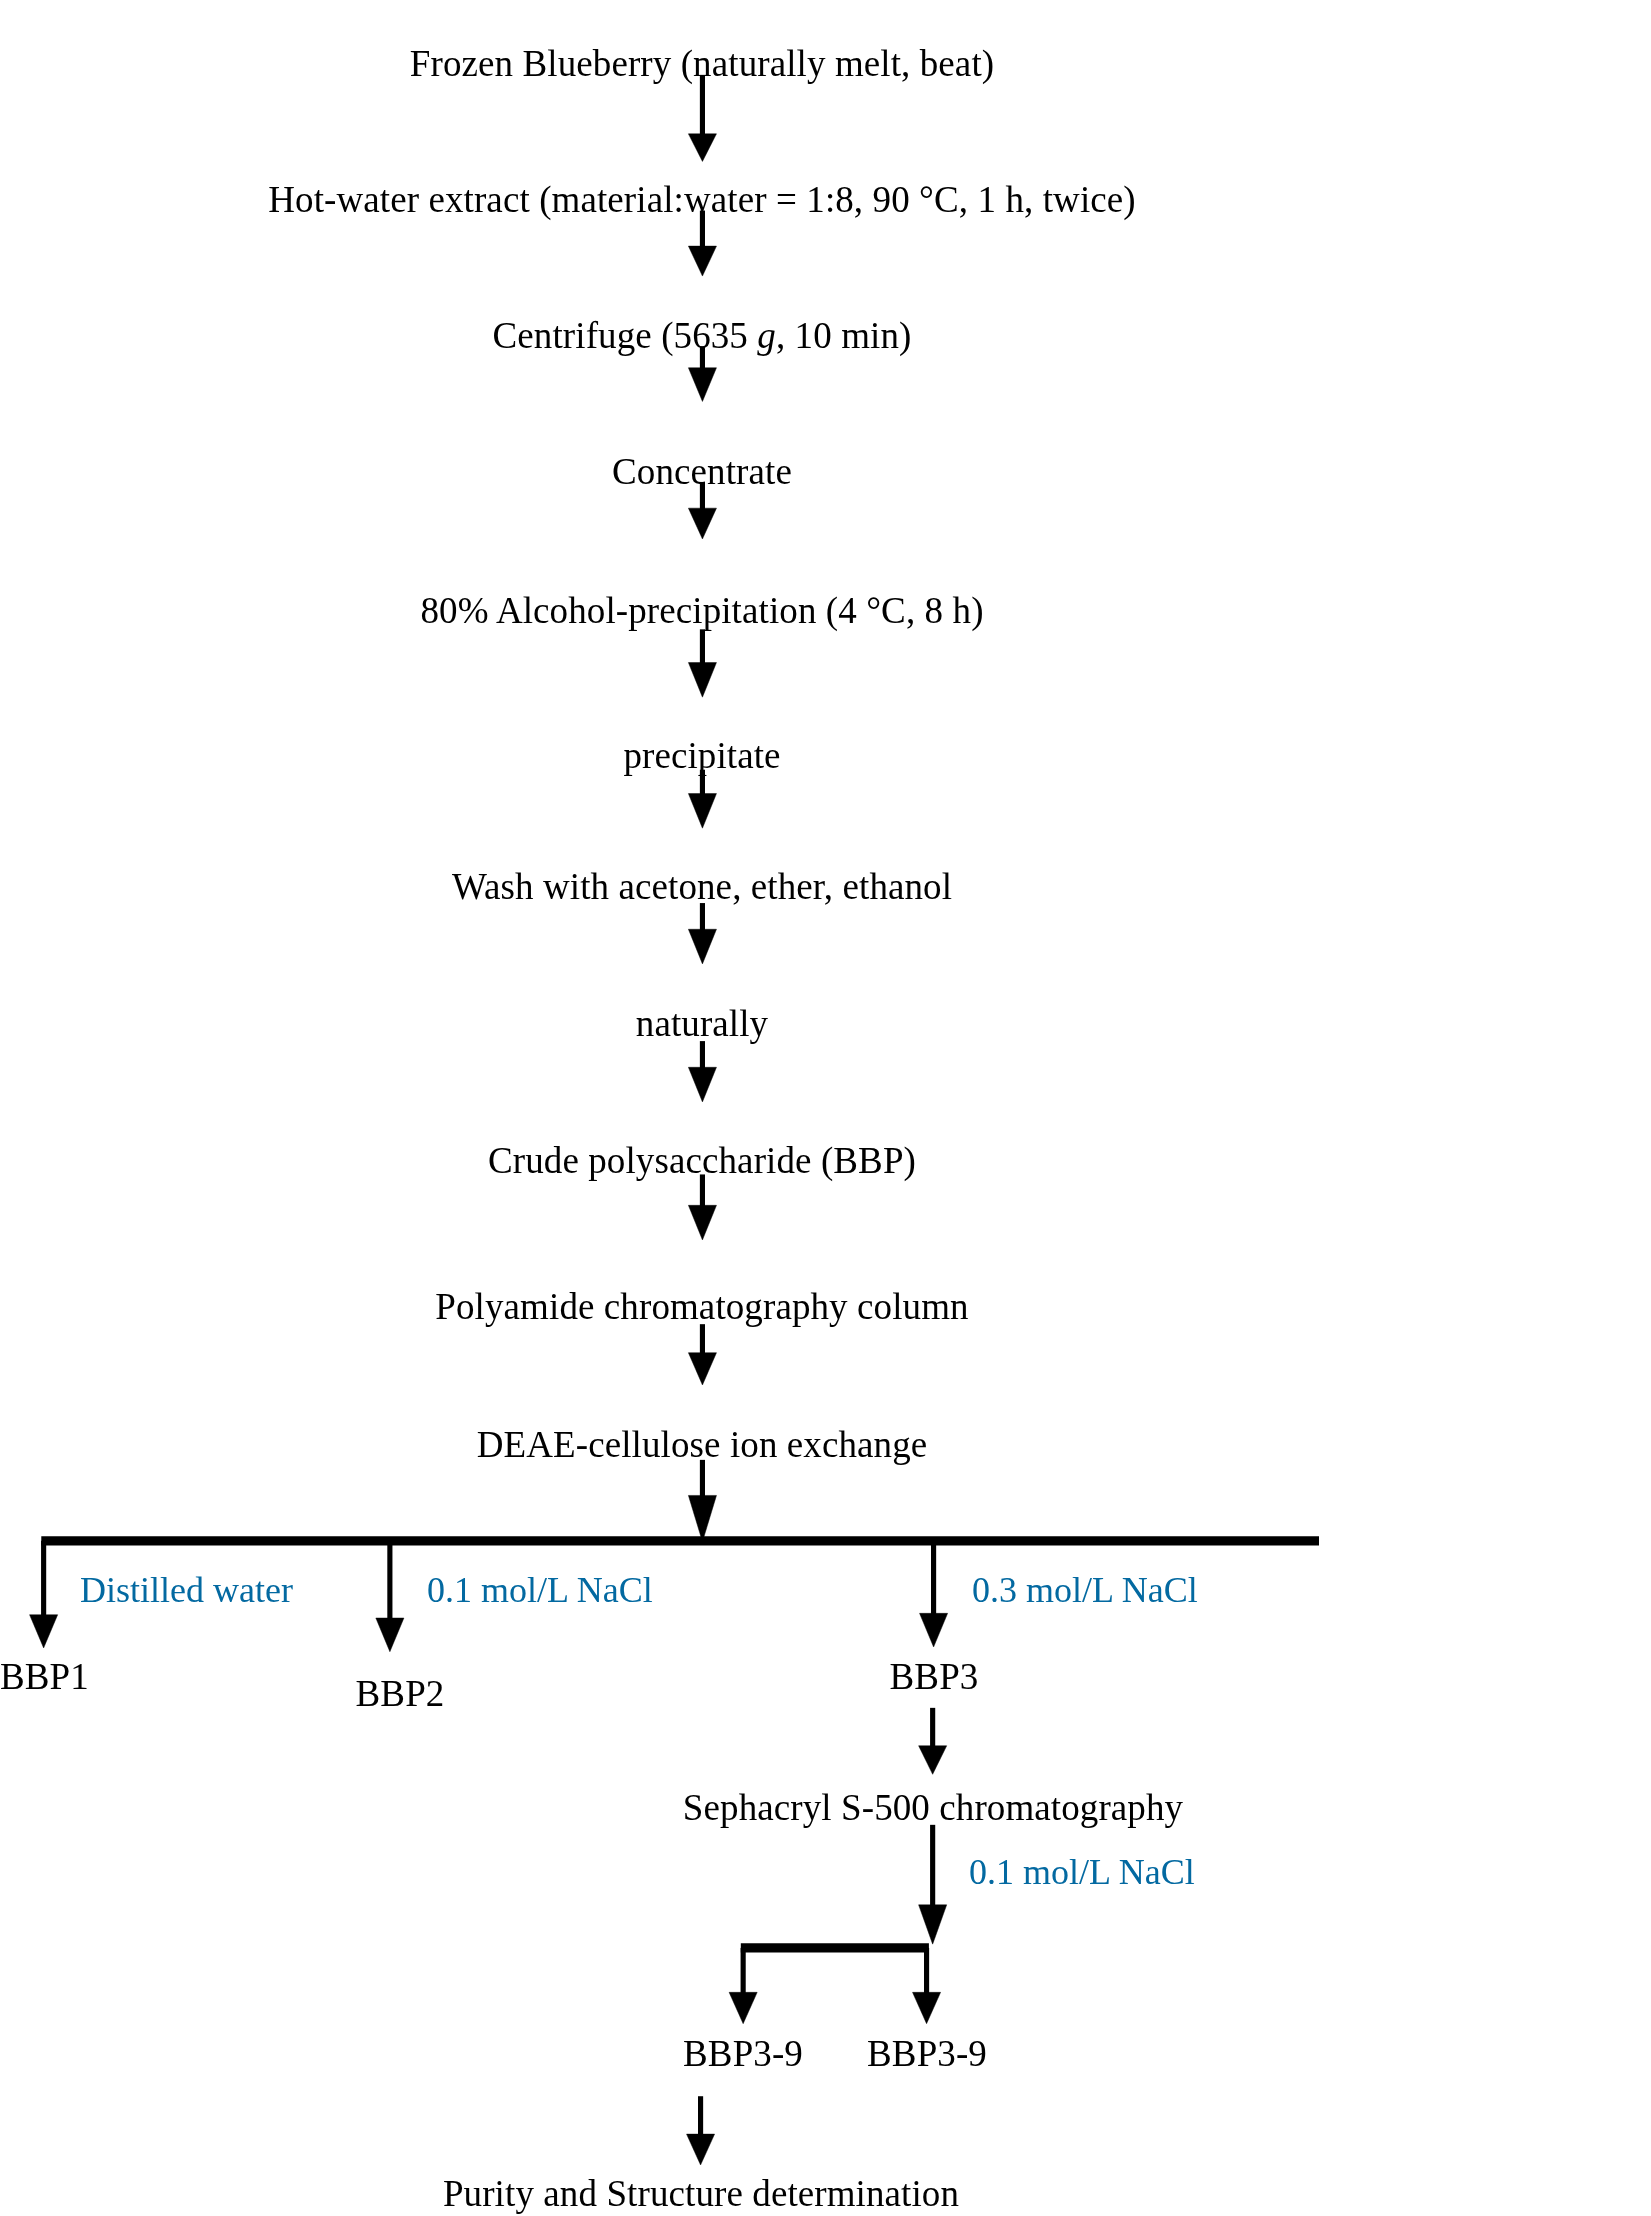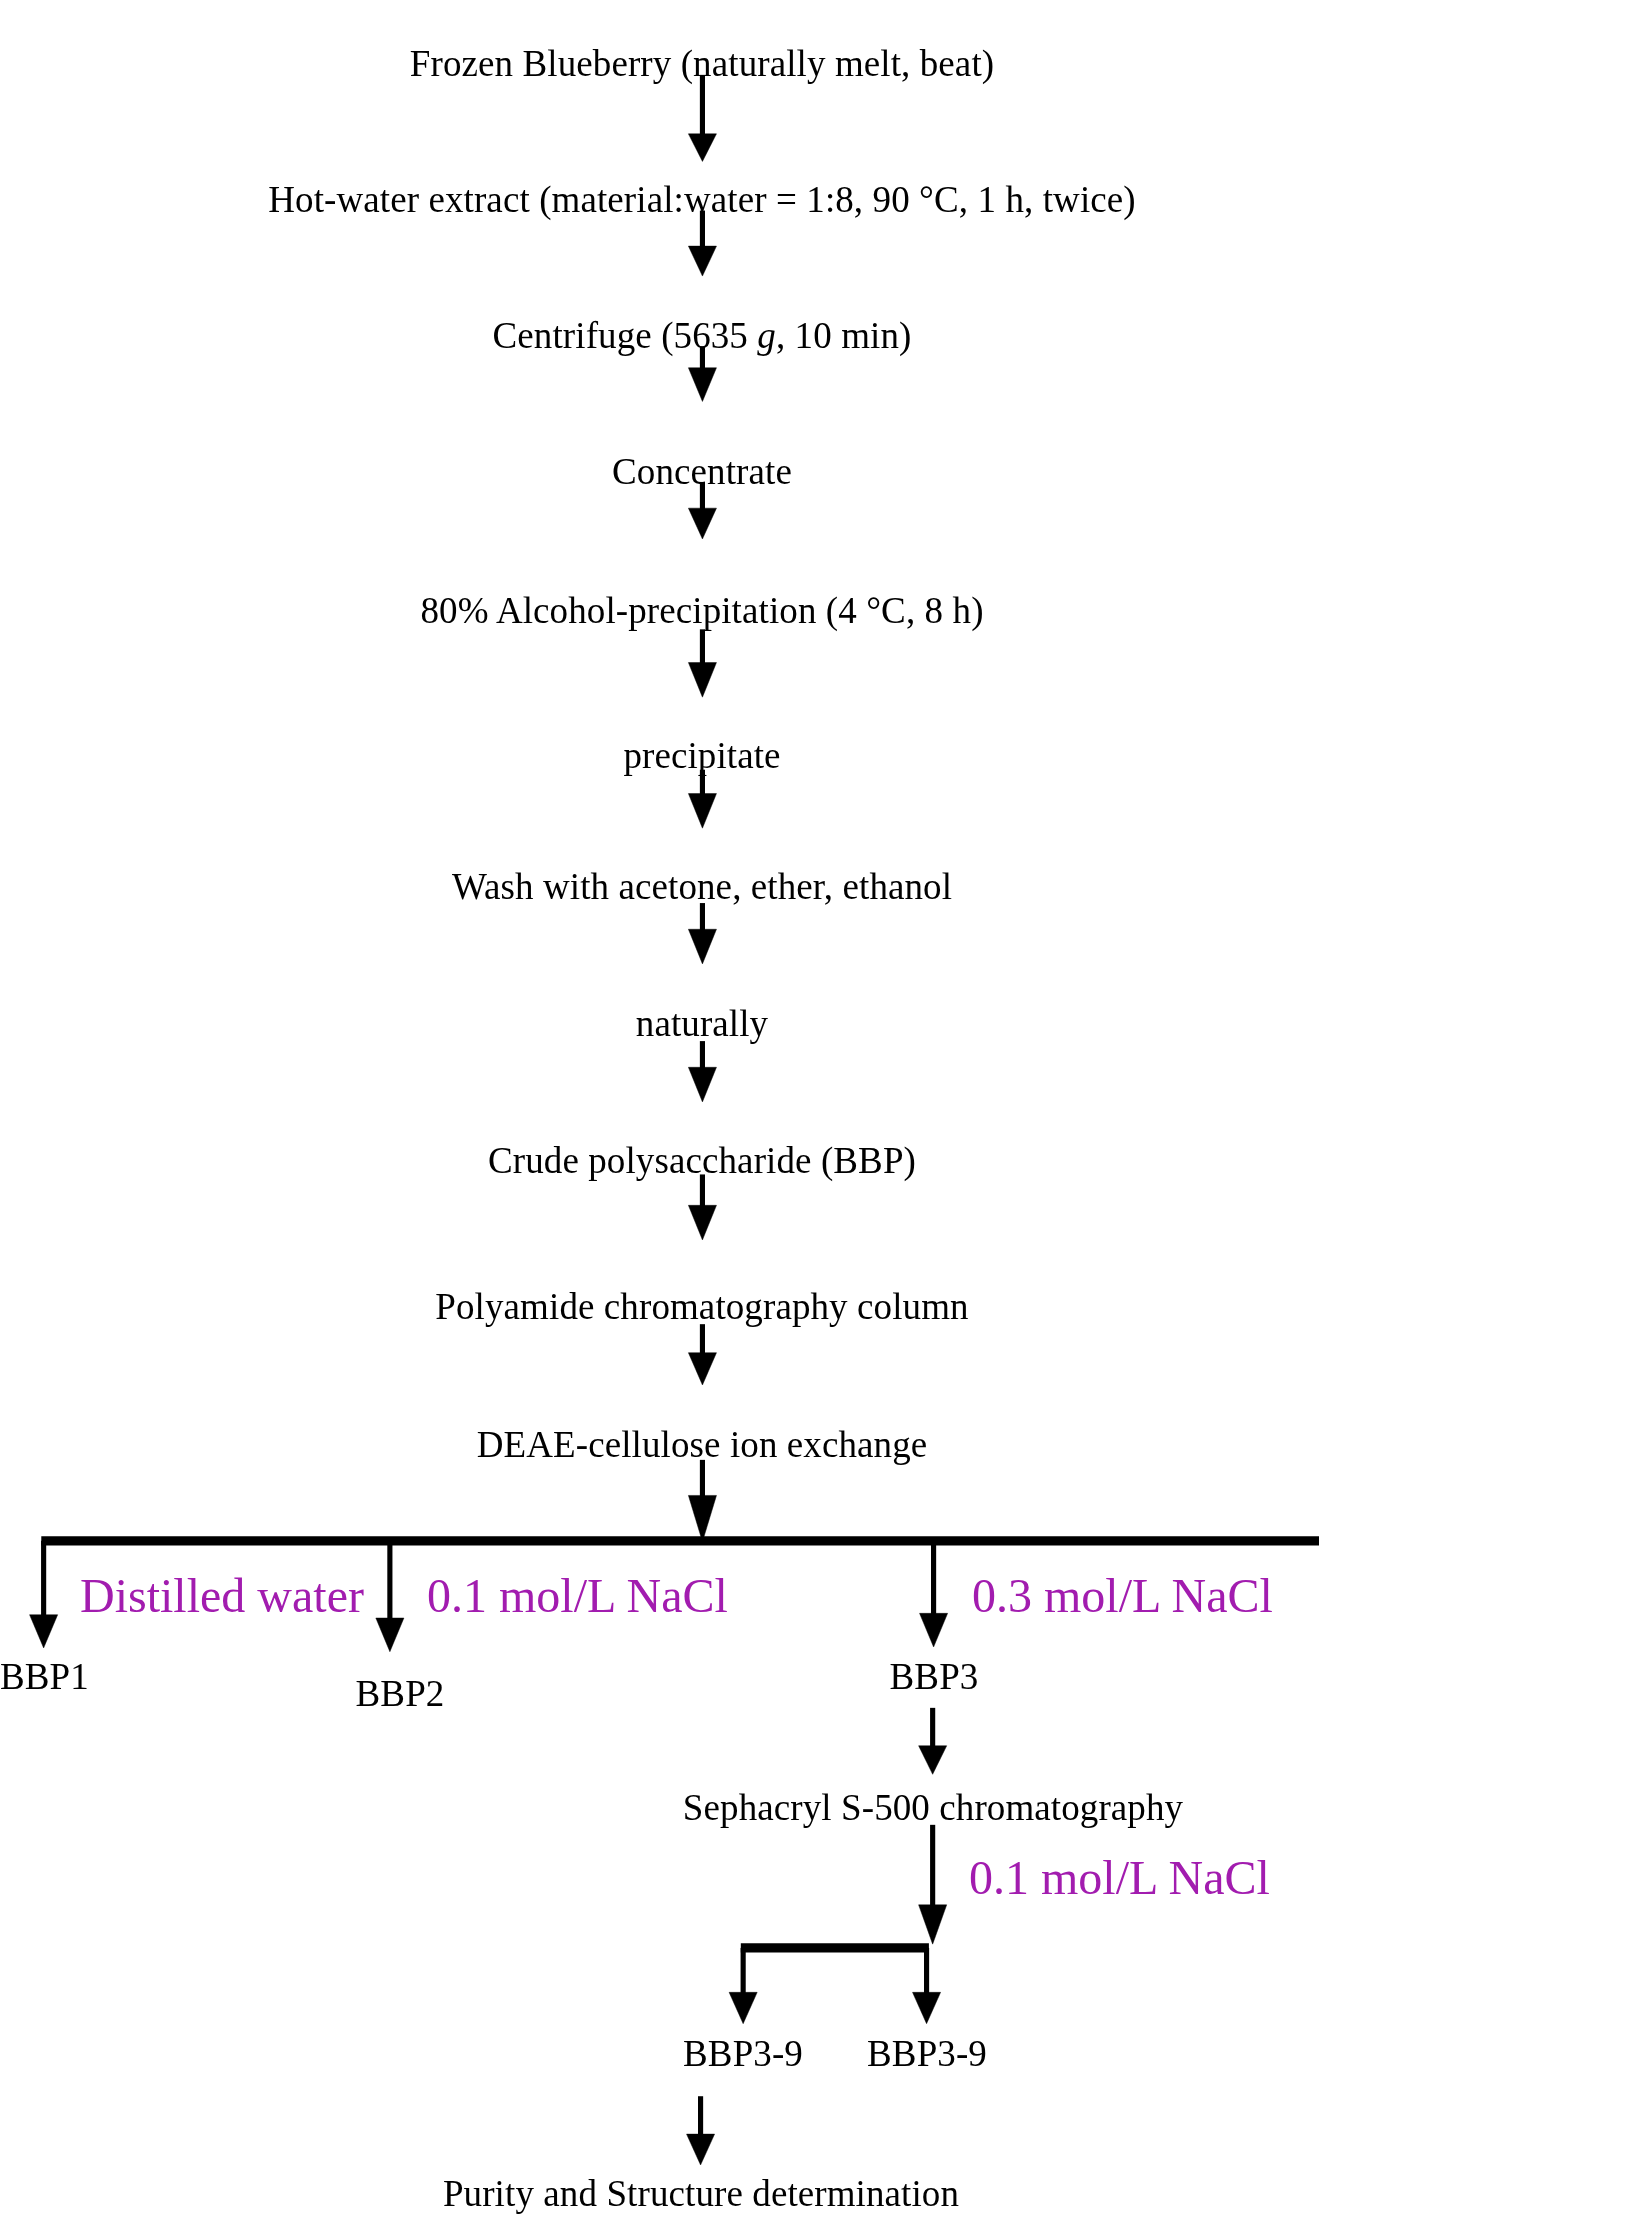--- a/index.html
+++ b/index.html
@@ -37,23 +37,23 @@
   .node.c {
     transform: translateX(-50%);
   }
   
   .node.l {
     transform: translateX(0);
   }
   .edge-label {
     position: absolute;
     white-space: nowrap;
-    font-size: 48px;
+    font-size: 36px;
     line-height: 1;
-    color: #a21caf;
+    color: #0369a1;
     text-align: right;
   }
   .ital {
     font-style: italic;
   }
 </style>
 </head>
 <body>
 
 <div id="figure">

